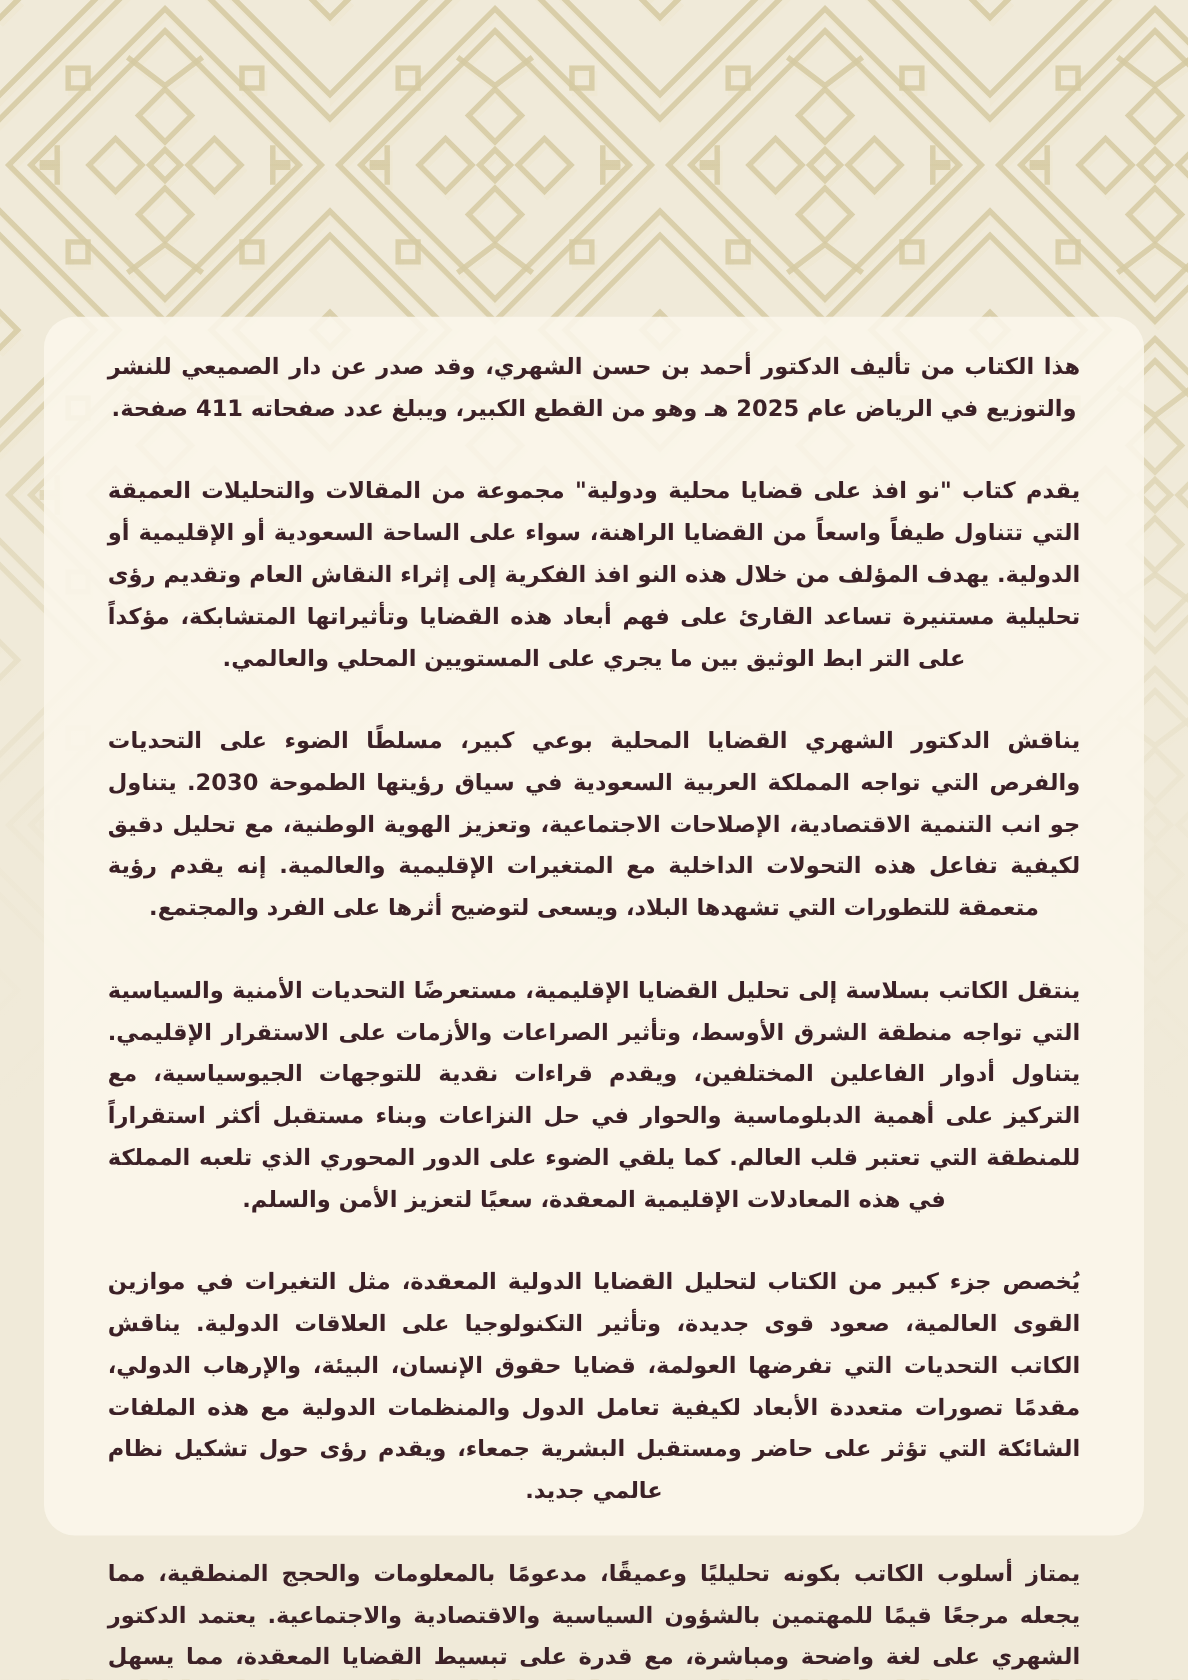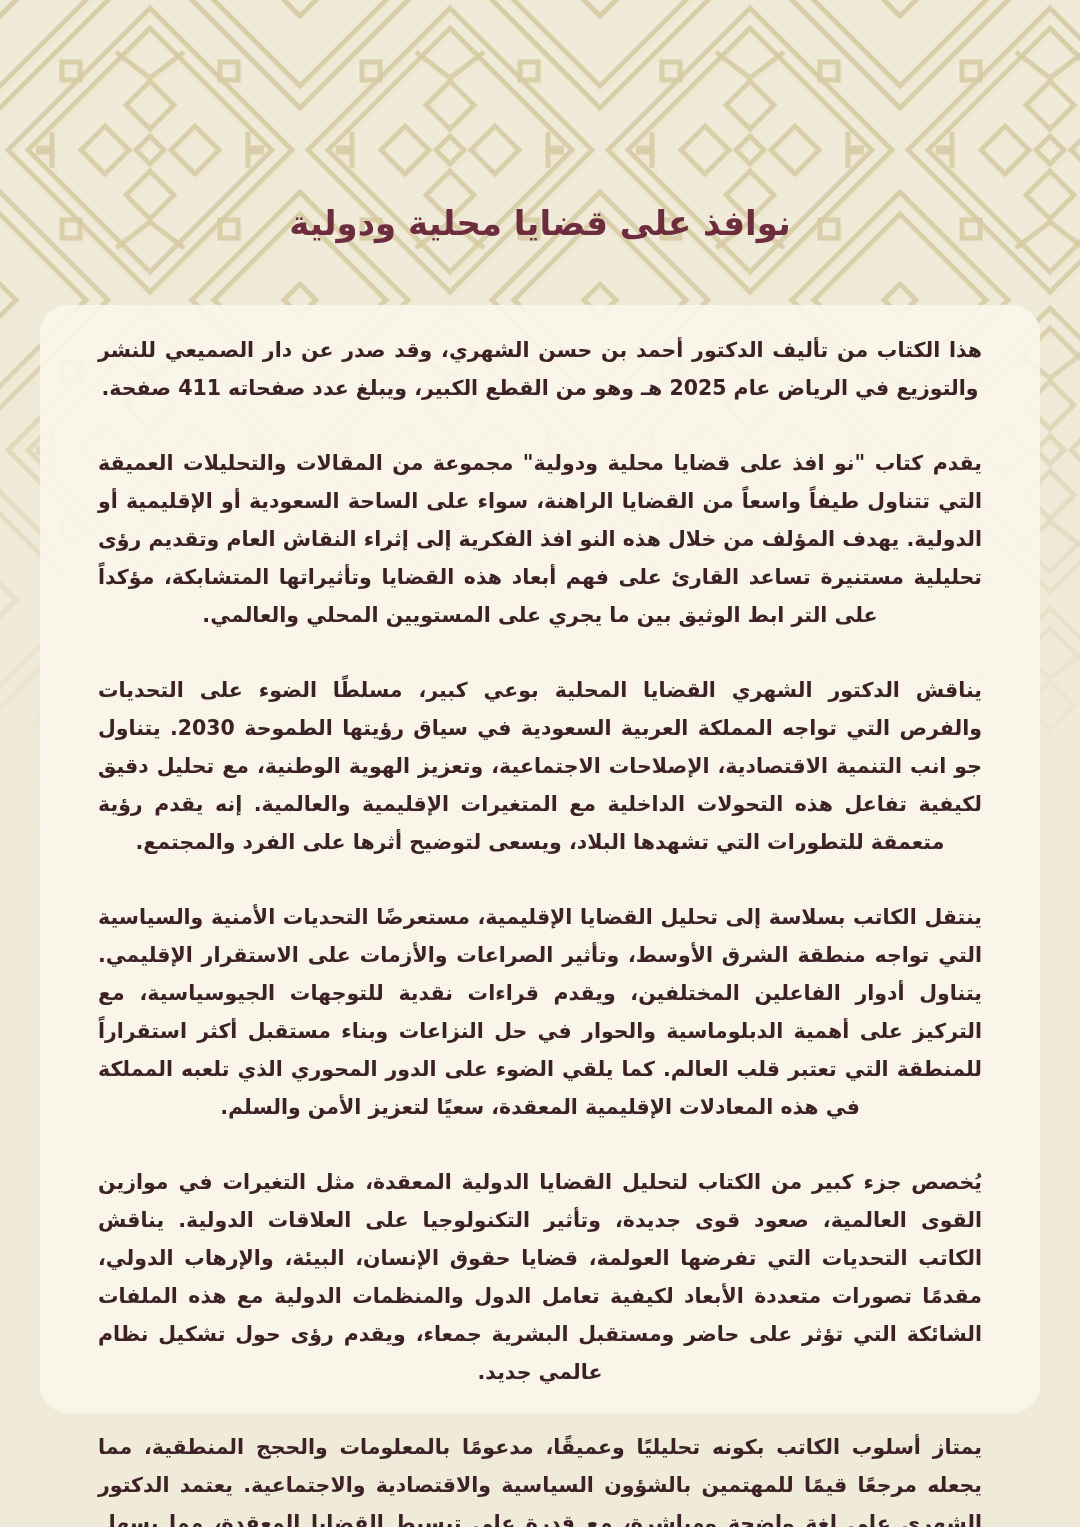--- a/index.html
+++ b/index.html
@@ -47,21 +47,20 @@
   .content-panel{
     position:absolute;
     left:40px;
     top:288px;
     width:1000px;
     height:1108px;
     background:rgba(250,246,235,0.88);
     border-radius:28px;
     box-sizing:border-box;
     padding:26px 58px 0 58px;
-    margin-top:17px;
   }
   .content-panel p{
     direction:rtl;
     unicode-bidi:embed;
     text-align:justify;
     text-align-last:center;
     margin:0 0 37px 0;
     font-size:20.5px;
     font-weight:bold;
     line-height:38px;
@@ -112,21 +111,20 @@
       <pattern id="geo" width="300" height="300" patternUnits="userSpaceOnUse">
         <use href="#motifs" stroke="#efe8d3" transform="translate(2.5,5)"></use>
         <use href="#motifs" stroke="#d5c9a1" stroke-opacity="0.85"></use>
       </pattern>
     </defs>
     <rect x="0" y="0" width="1080" height="1527" fill="url(#geo)"></rect>
   </svg>
 
   <div class="pattern-fade"></div>
 
-  <h1 class="page-title">نوافذ على قضايا محلية ودولية</h1>
 
   <section class="content-panel">
     <p>هذا الكتاب من تأليف الدكتور أحمد بن حسن الشهري، وقد صدر عن دار الصميعي للنشر والتوزيع في الرياض عام 2025 هـ وهو من القطع الكبير، ويبلغ عدد صفحاته 411 صفحة.</p>
     <p>يقدم كتاب "نو افذ على قضايا محلية ودولية" مجموعة من المقالات والتحليلات العميقة التي تتناول طيفاً واسعاً من القضايا الراهنة، سواء على الساحة السعودية أو الإقليمية أو الدولية. يهدف المؤلف من خلال هذه النو افذ الفكرية إلى إثراء النقاش العام وتقديم رؤى تحليلية مستنيرة تساعد القارئ على فهم أبعاد هذه القضايا وتأثيراتها المتشابكة، مؤكداً على التر ابط الوثيق بين ما يجري على المستويين المحلي والعالمي.</p>
     <p>يناقش الدكتور الشهري القضايا المحلية بوعي كبير، مسلطًا الضوء على التحديات والفرص التي تواجه المملكة العربية السعودية في سياق رؤيتها الطموحة 2030. يتناول جو انب التنمية الاقتصادية، الإصلاحات الاجتماعية، وتعزيز الهوية الوطنية، مع تحليل دقيق لكيفية تفاعل هذه التحولات الداخلية مع المتغيرات الإقليمية والعالمية. إنه يقدم رؤية متعمقة للتطورات التي تشهدها البلاد، ويسعى لتوضيح أثرها على الفرد والمجتمع.</p>
     <p>ينتقل الكاتب بسلاسة إلى تحليل القضايا الإقليمية، مستعرضًا التحديات الأمنية والسياسية التي تواجه منطقة الشرق الأوسط، وتأثير الصراعات والأزمات على الاستقرار الإقليمي. يتناول أدوار الفاعلين المختلفين، ويقدم قراءات نقدية للتوجهات الجيوسياسية، مع التركيز على أهمية الدبلوماسية والحوار في حل النزاعات وبناء مستقبل أكثر استقراراً للمنطقة التي تعتبر قلب العالم. كما يلقي الضوء على الدور المحوري الذي تلعبه المملكة في هذه المعادلات الإقليمية المعقدة، سعيًا لتعزيز الأمن والسلم.</p>
     <p>يُخصص جزء كبير من الكتاب لتحليل القضايا الدولية المعقدة، مثل التغيرات في موازين القوى العالمية، صعود قوى جديدة، وتأثير التكنولوجيا على العلاقات الدولية. يناقش الكاتب التحديات التي تفرضها العولمة، قضايا حقوق الإنسان، البيئة، والإرهاب الدولي، مقدمًا تصورات متعددة الأبعاد لكيفية تعامل الدول والمنظمات الدولية مع هذه الملفات الشائكة التي تؤثر على حاضر ومستقبل البشرية جمعاء، ويقدم رؤى حول تشكيل نظام عالمي جديد.</p>
     <p>يمتاز أسلوب الكاتب بكونه تحليليًا وعميقًا، مدعومًا بالمعلومات والحجج المنطقية، مما يجعله مرجعًا قيمًا للمهتمين بالشؤون السياسية والاقتصادية والاجتماعية. يعتمد الدكتور الشهري على لغة واضحة ومباشرة، مع قدرة على تبسيط القضايا المعقدة، مما يسهل على القارئ غير المتخصص فهمها واستيعابها. يهدف الكتاب إلى تحفيز التفكير النقدي وتكوين رأي مستنير، ويقدم للباحثين نقاطًا للانطلاق في دراسات أعمق وأشمل.</p>
   </section>
 

